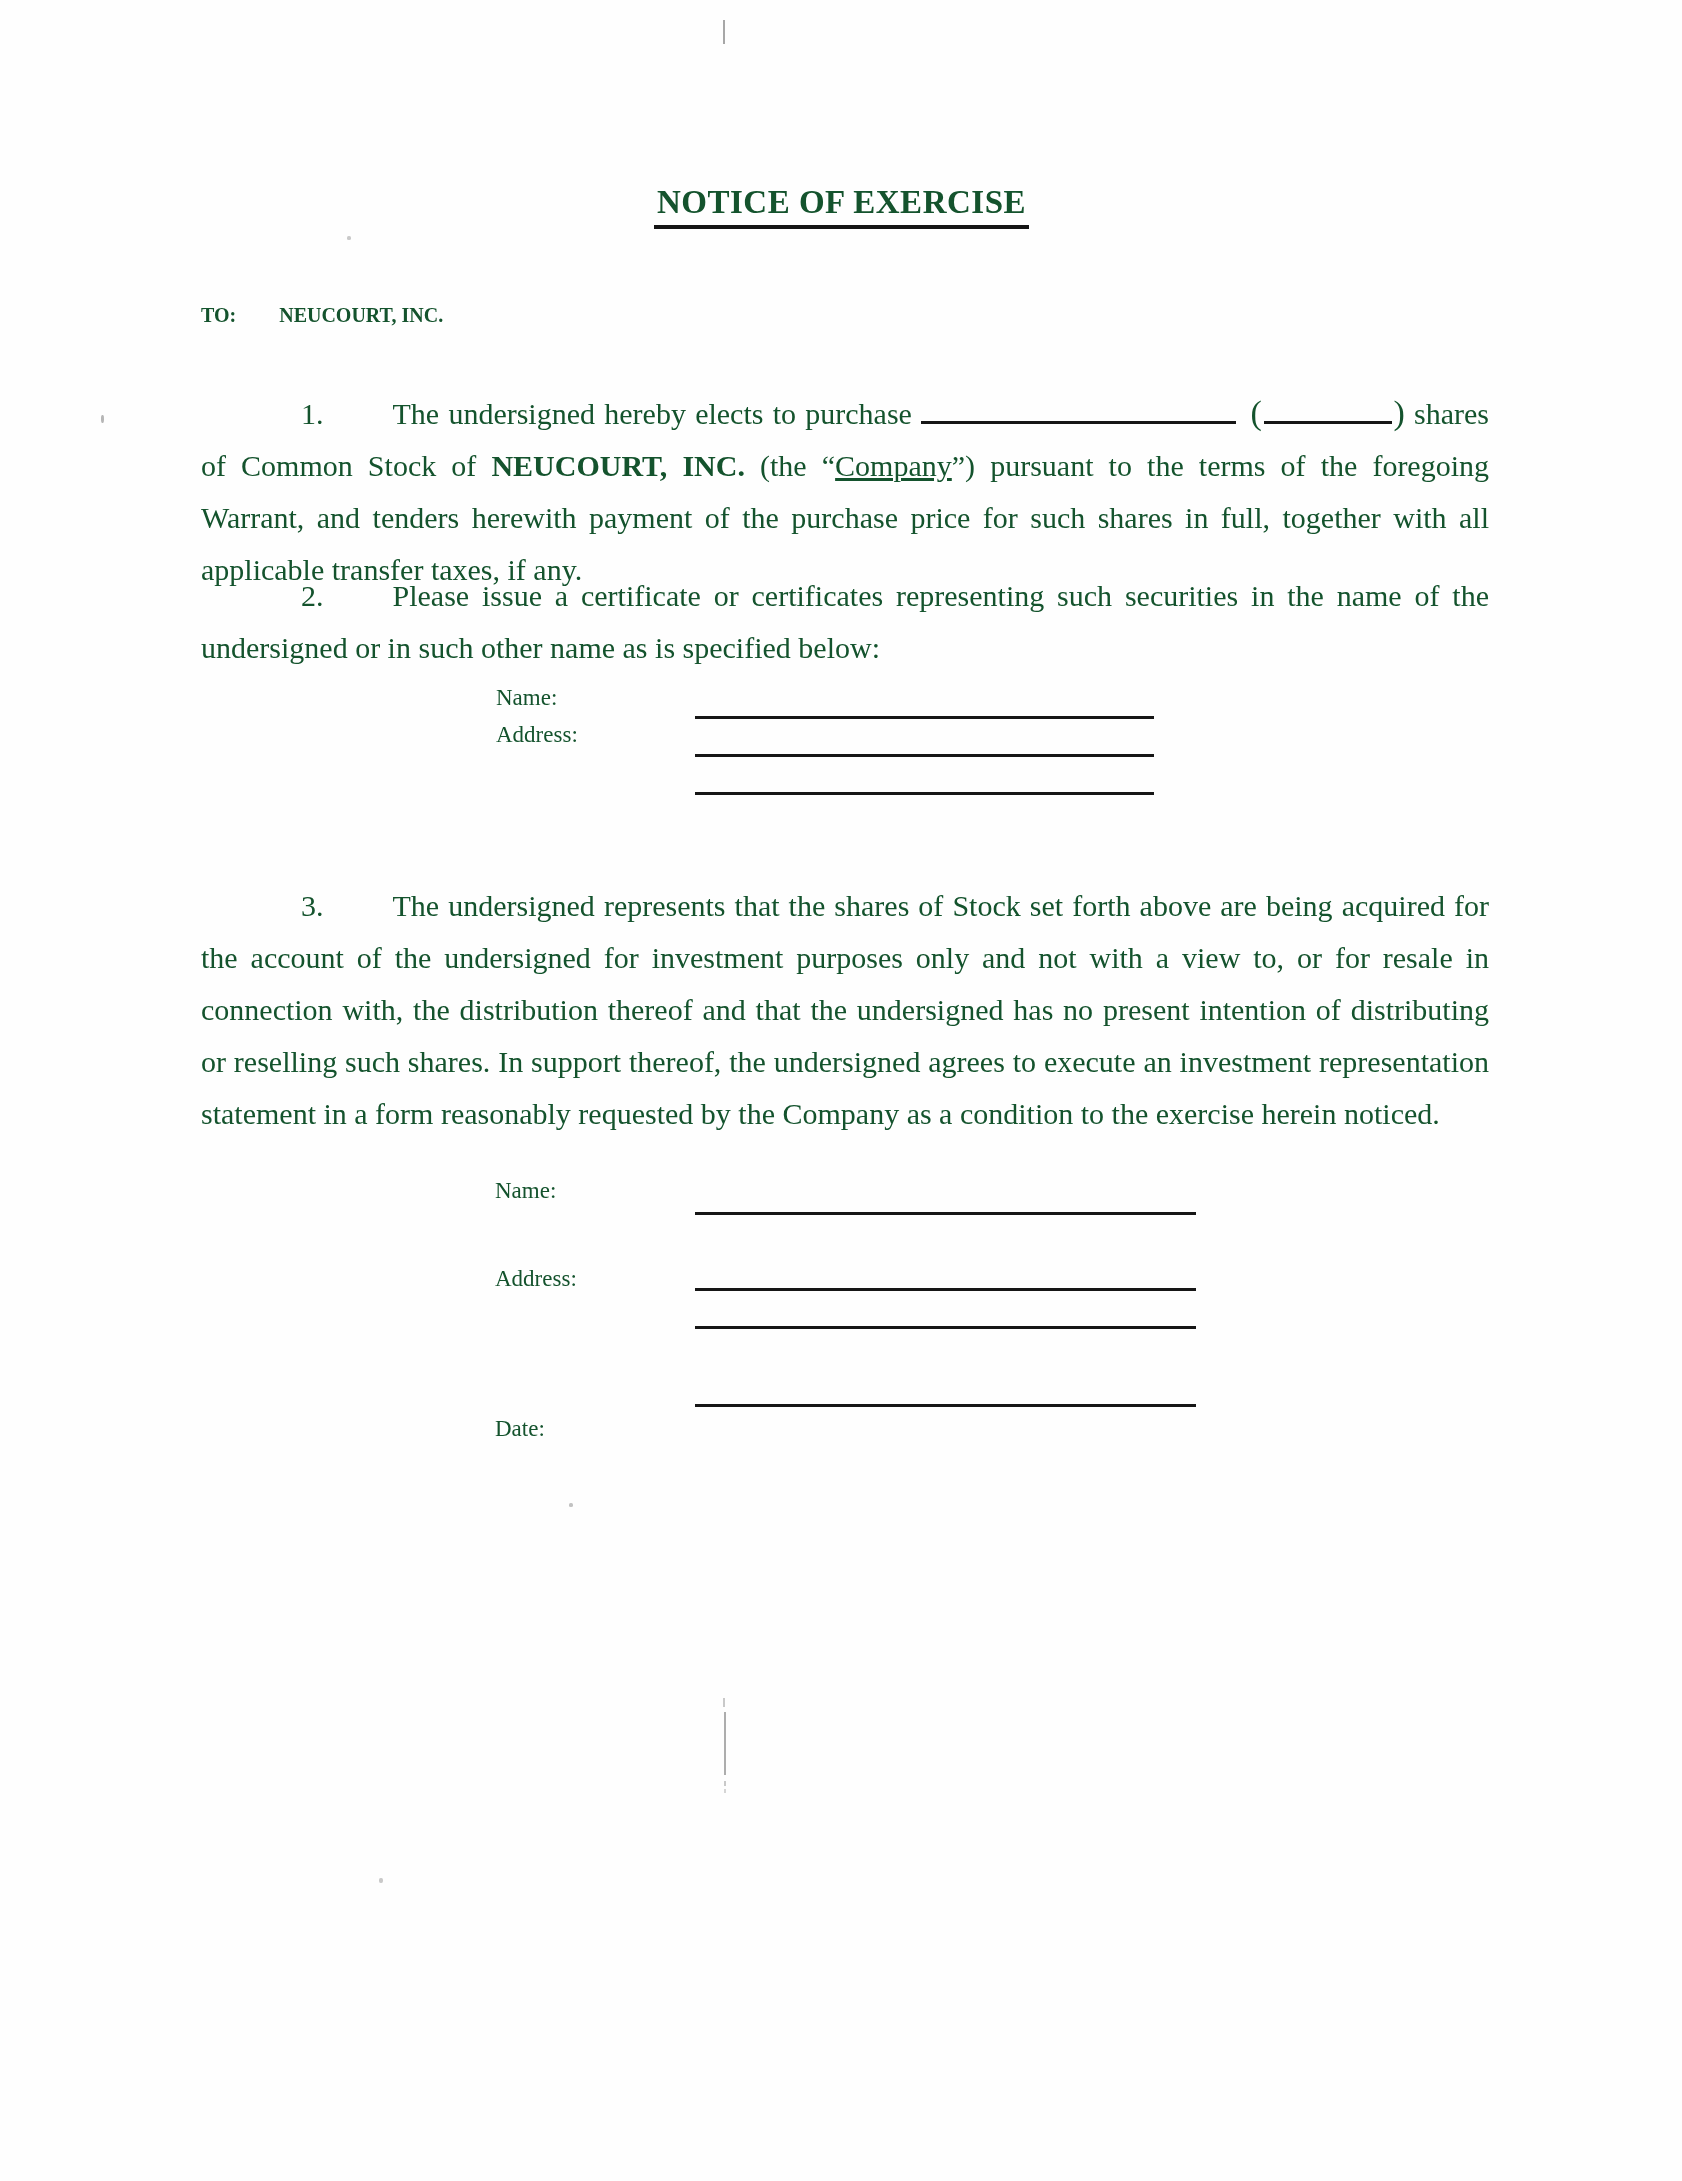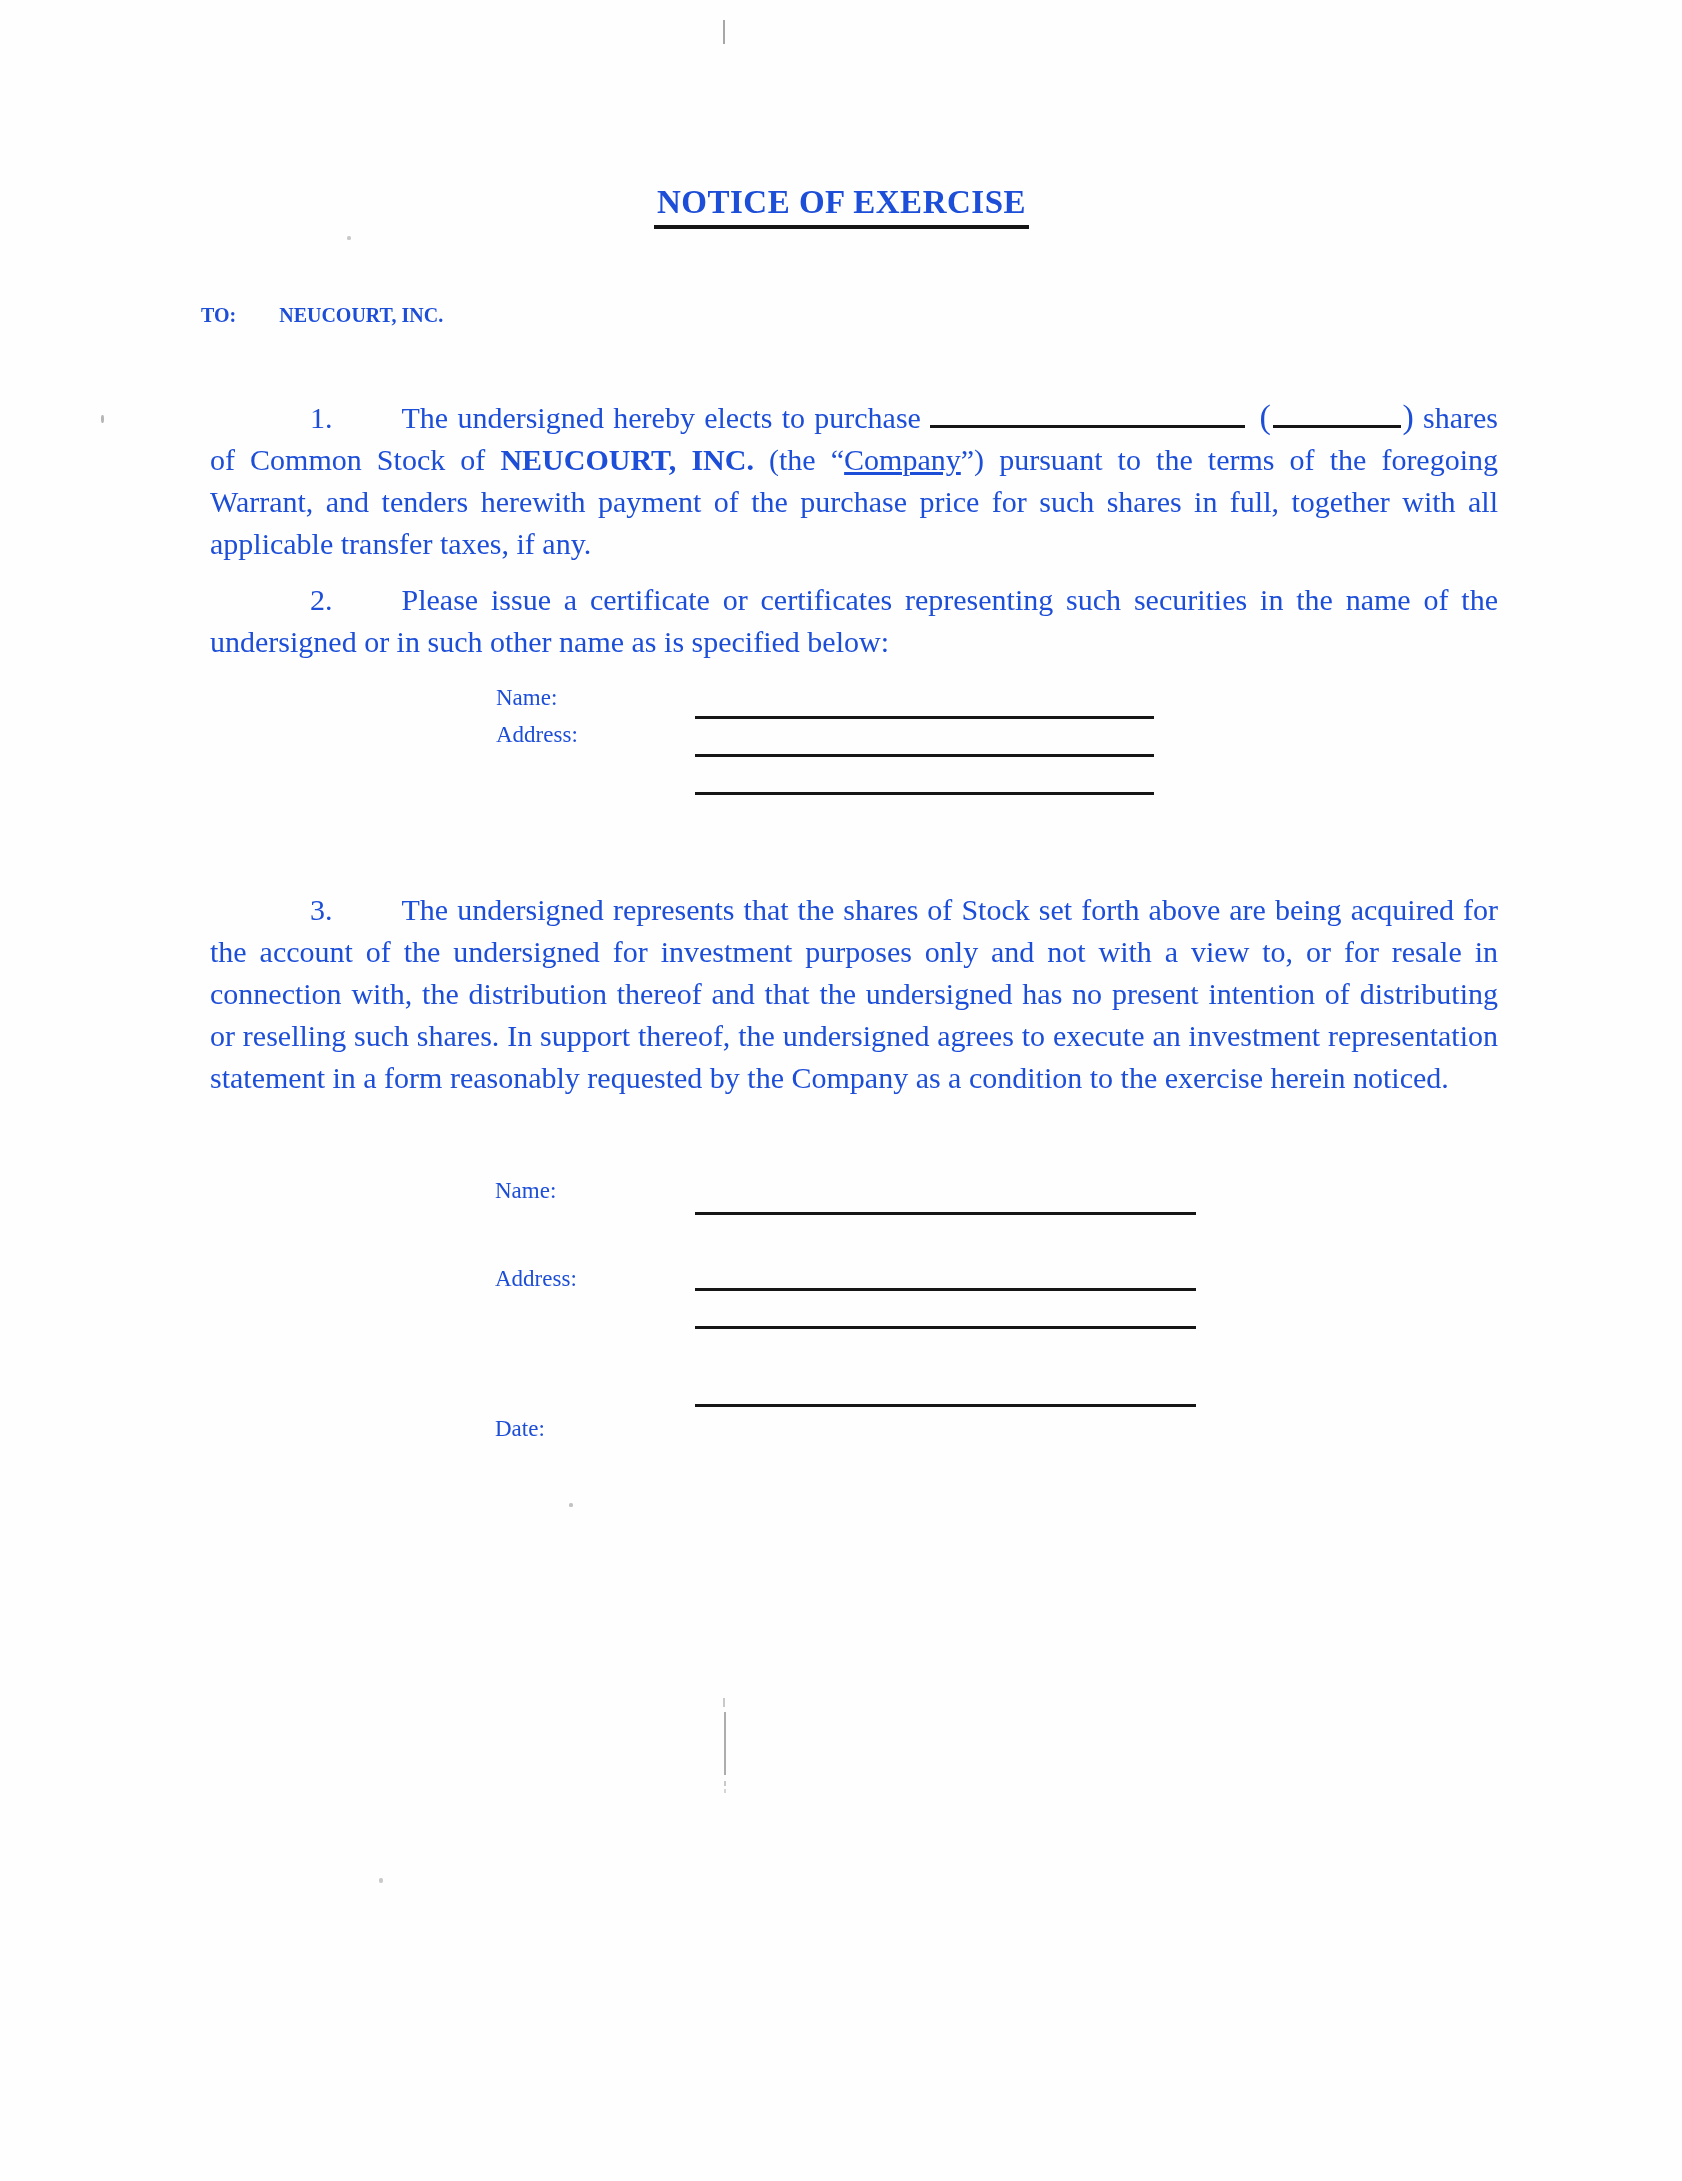--- a/index.html
+++ b/index.html
@@ -1,33 +1,33 @@
 <!DOCTYPE html>
 <html style="font-size:14.5px"><head>
 <meta charset="utf-8">
 <style>
   html,body { margin:0; padding:0; background:#fefefe; }
   .page {
     position:relative; width:1683px; height:1893px;
-    background:#fefefe; color:#1d4ed8; overflow:hidden;
+    background:#fefefe; color:#14532d; overflow:hidden;
     font-family:"Liberation Serif", serif;
   }
   
   .title-wrap { position:absolute; top:184px; left:0; right:0; text-align:center; }
   .title {
     display:inline-block; font-weight:bold; font-size:33px; letter-spacing:0.5px;
     border-bottom:4.5px solid #151515; padding:0 2.7px 3.6px 2.7px; white-space:nowrap;
   }
   
   .to-line { position:absolute; top:304px; left:201px; font-size:20px; font-weight:bold; white-space:nowrap; }
   .to-company { margin-left:43px; }
   
   .para {
-    position:absolute; left:201px; width:1288px; margin:9px;
-    font-size:30px; line-height:42px; text-align:justify;
+    position:absolute; left:201px; width:1288px; margin:0;
+    font-size:30px; line-height:52px; text-align:justify;
   }
   .p1 { top:387px; }
   .p2 { top:570px; }
   .p3 { top:880px; }
   .pnum { margin-left:100px; }
   .ptab { display:inline-block; width:69px; }
   .bold { font-weight:bold; }
   .uline { text-decoration:underline; }
   .blank {
     display:inline-block; height:27px; vertical-align:baseline;

